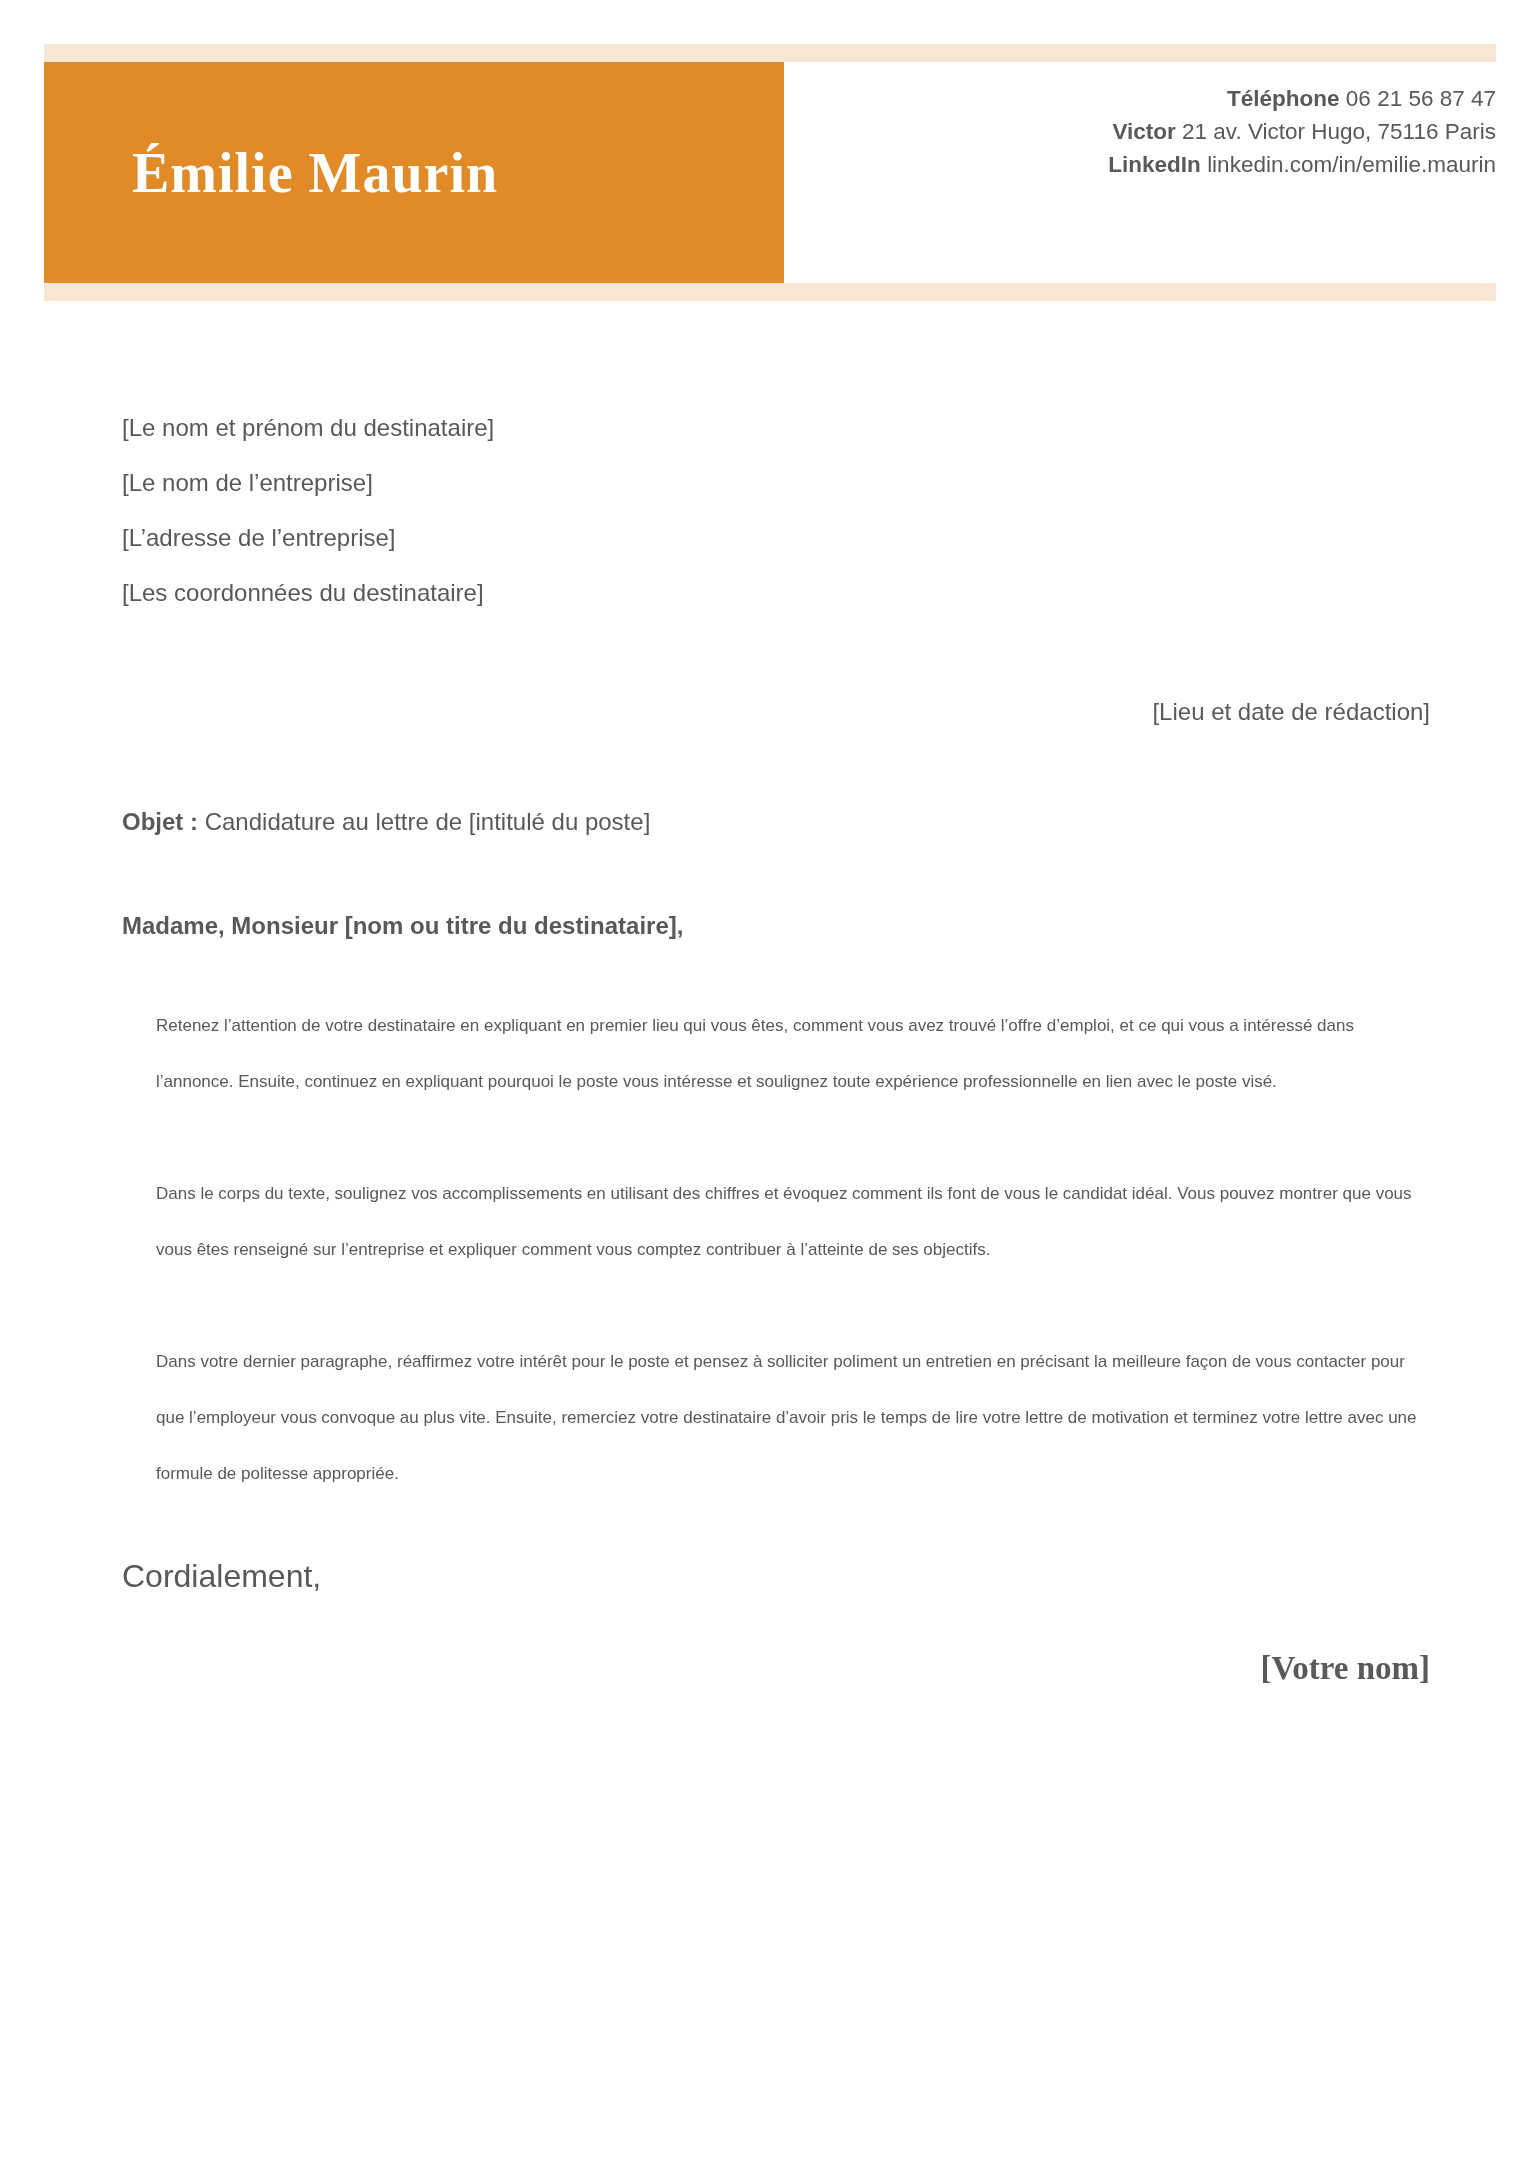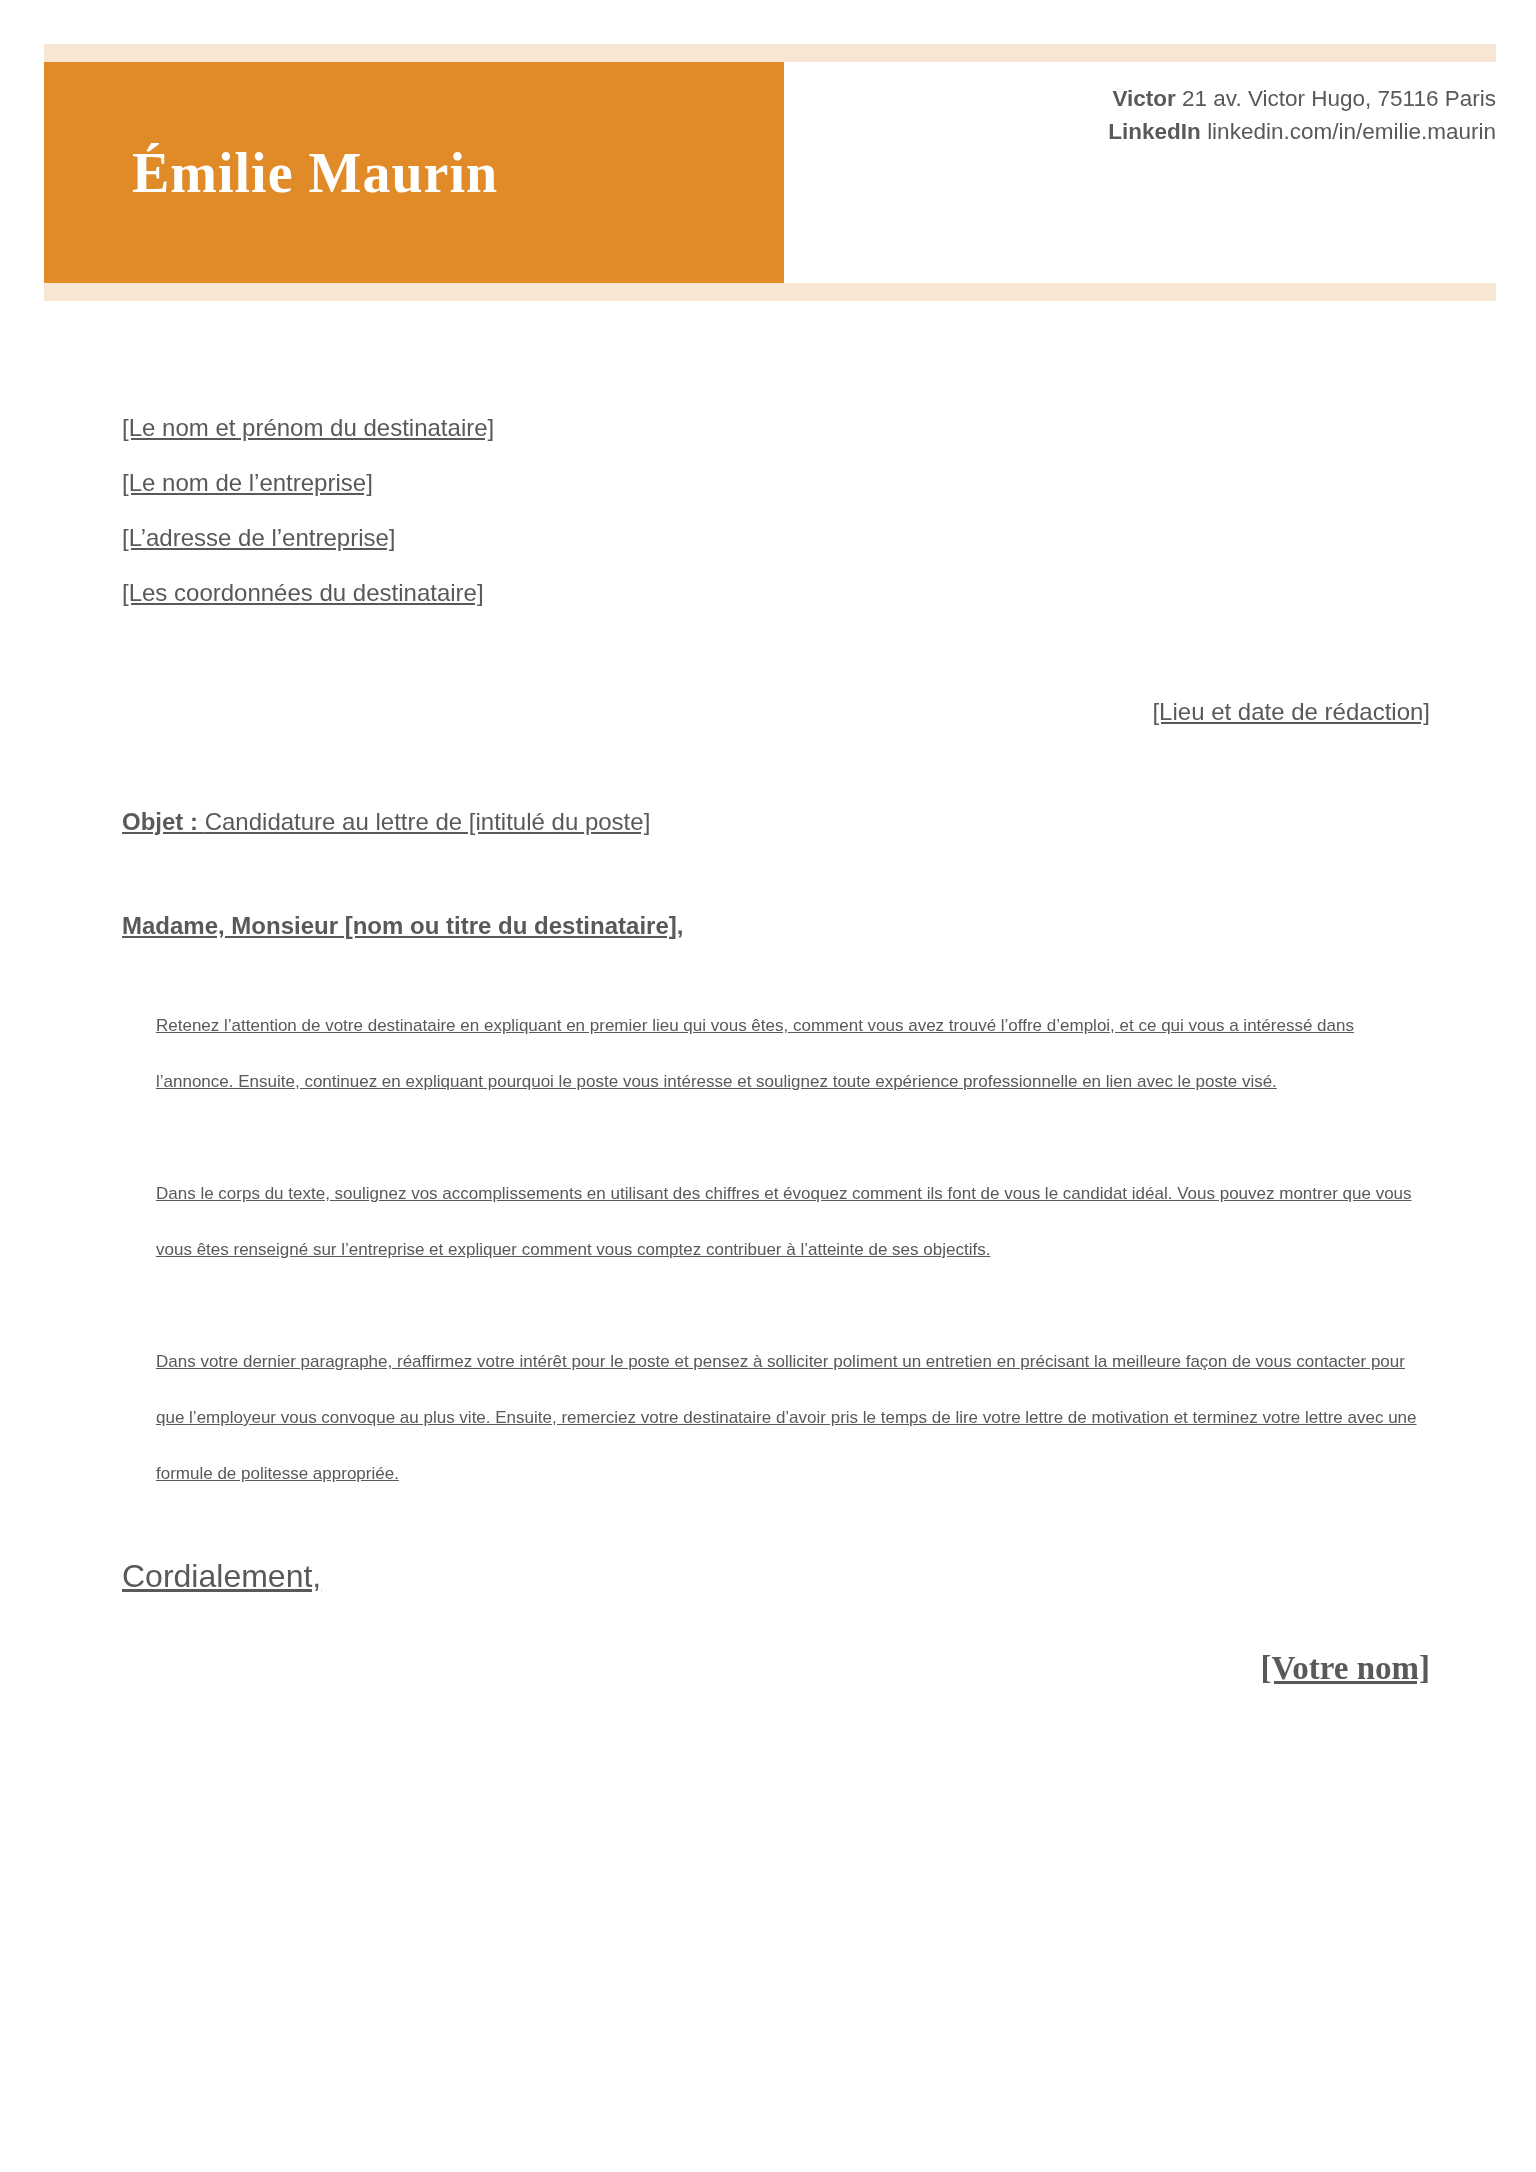--- a/index.html
+++ b/index.html
@@ -67,21 +67,20 @@
   .contact-row { white-space: nowrap; }
   .contact-label { font-weight: bold; }
 
   
   .body {
     position: absolute;
     left: 122px;
     top: 400px;
     width: 1308px;
     color: #595959;
-    text-decoration: underline;
   }
 
   .recipient { font-size: 24px; line-height: 55px; }
   .recipient div { white-space: nowrap; }
 
   .dateline {
     margin-top: 76px;
     text-align: right;
     font-size: 24px;
     line-height: 32px;
@@ -133,20 +132,24 @@
   <div class="header">
     <div class="band band-top"></div>
     <div class="band band-bottom"></div>
 
     <div class="name-block">
       <div class="name-text">Émilie Maurin</div>
     </div>
 
     <div class="contact">
       <div class="contact-row">
+        <span class="contact-label">Téléphone</span>
+        <span>06 21 56 87 47</span>
+      </div>
+      <div class="contact-row">
         <span class="contact-label">Victor</span>
         <span>21 av. Victor Hugo, 75116 Paris</span>
       </div>
       <div class="contact-row">
         <span class="contact-label">LinkedIn</span>
         <span>linkedin.com/in/emilie.maurin</span>
       </div>
     </div>
   </div>
 

